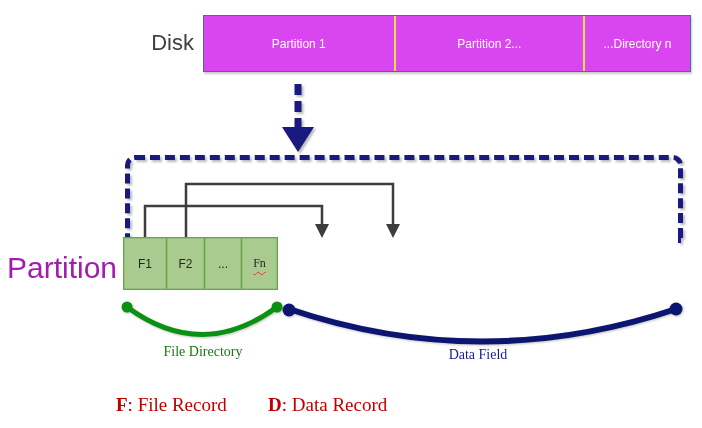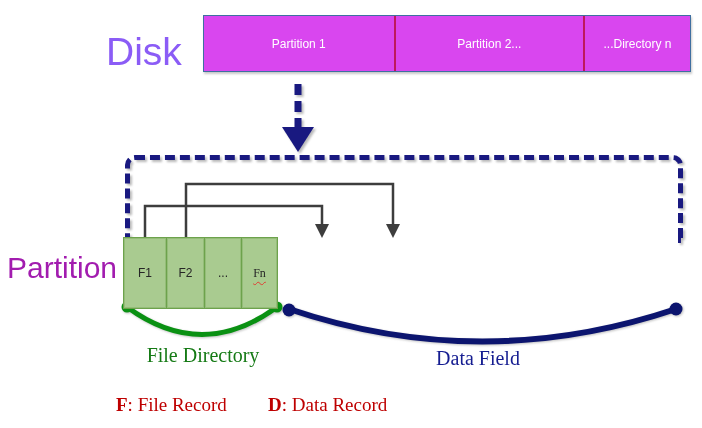--- a/index.html
+++ b/index.html
@@ -4,60 +4,60 @@
 <style>
   html,body{margin:0;padding:0;background:#fff;}
   #canvas{
     position:relative;width:702px;height:428px;overflow:hidden;background:#ffffff;
     font-family:"Liberation Sans",sans-serif;
   }
   .abs{position:absolute;}
 
   
   .disk-label{
-    left:106px;top:30px;width:88px;text-align:left;
-    font-size:39px;color:#8b5cf6;letter-spacing:0px;
+    left:106px;top:30px;width:88px;text-align:right;
+    font-size:22px;color:#404040;letter-spacing:0px;
   }
   .partition-label{
     left:2px;top:251px;width:120px;text-align:center;
     font-size:30px;color:#a21caf;
   }
 
   
   .disk-bar{
     left:203px;top:15px;width:488px;height:57px;display:flex;
     background:#d946ef;border:1px solid #3F6FA0;box-sizing:border-box;
     box-shadow:1px 2px 2px rgba(100,100,100,0.35);
   }
   .disk-seg{
     display:flex;align-items:center;justify-content:center;
     color:#ffffff;font-size:12px;box-sizing:border-box;height:100%;
   }
-  .disk-seg + .disk-seg{border-left:2px solid #be185d;}
+  .disk-seg + .disk-seg{border-left:2px solid #fde047;}
   .seg-1{width:39%;}.seg-2{width:39%;}.seg-3{width:22%;}
 
   
   .region-outline{
     left:125px;top:155px;width:558px;height:88px;box-sizing:border-box;
     border:5px dashed #191980;border-bottom:none;
     border-radius:10px 10px 0 0;
     filter:drop-shadow(2px 2px 1px rgba(130,130,130,0.55));
     z-index:1;
   }
 
   
   svg.overlay{position:absolute;left:0;top:0;z-index:2;pointer-events:none;}
 
   
   .cells{display:flex;align-items:flex-start;z-index:3;}
   .file-cells{left:123px;top:237px;height:65px;}
   .data-cells{left:284px;top:237px;height:65px;}
   .cell{
     display:flex;align-items:center;justify-content:center;
-    box-sizing:border-box;height:72px;font-size:12px;color:#262626;
+    box-sizing:border-box;height:53px;font-size:12px;color:#262626;
   }
   .file-cell{
     background:#A9CB90;border:1px solid #6DA24C;
     box-shadow:inset 0 0 0 1px rgba(109,162,76,0.35);
   }
   .file-cell + .file-cell{margin-left:-1px;}
   .data-cell{
     background:#AFBEE1;
     background-image:radial-gradient(rgba(84,108,168,0.22) 1px, transparent 1px);
     background-size:4px 4px;
@@ -67,21 +67,21 @@
   .data-cell.tall{margin-top:-3px;height:71px;z-index:4;}
   .w-f1{width:44px;}.w-f2{width:39px;}.w-f3{width:38px;}.w-f4{width:37px;font-family:Liberation Serif, serif;}
   .w-d1{width:71px;}.w-d2{width:76px;}.w-d3{width:77px;}.w-d4{width:71px;}.w-d5{width:101px;}
   .wavy{
     text-decoration-line:underline;text-decoration-style:wavy;
     text-decoration-color:#e03c31;text-decoration-thickness:1px;
     text-underline-offset:4px;
   }
 
   
-  .caption{font-family:"Liberation Serif",serif;font-size:20px;text-align:center;}
+  .caption{font-family:"Liberation Serif",serif;font-size:14px;text-align:center;}
   .caption-file{left:128px;top:344px;width:150px;color:#157a15;}
   .caption-data{left:403px;top:347px;width:150px;color:#151d91;}
 
   
   .legend{top:394px;font-family:"Liberation Serif",serif;font-size:19px;color:#be0000;}
   .legend-f{left:116px;}
   .legend-d{left:268px;}
   .legend b{font-weight:bold;}
 </style>
 </head>

